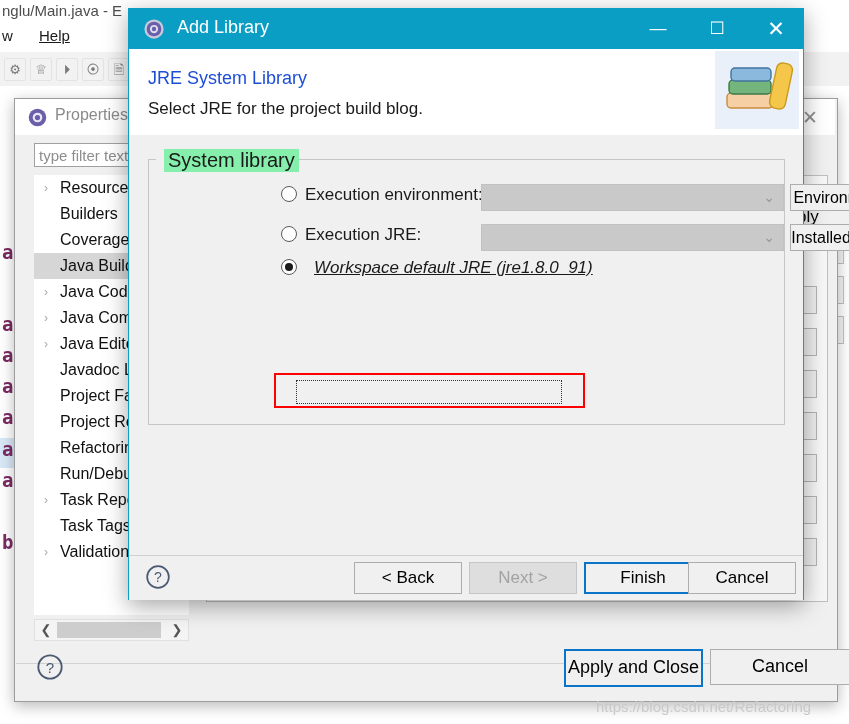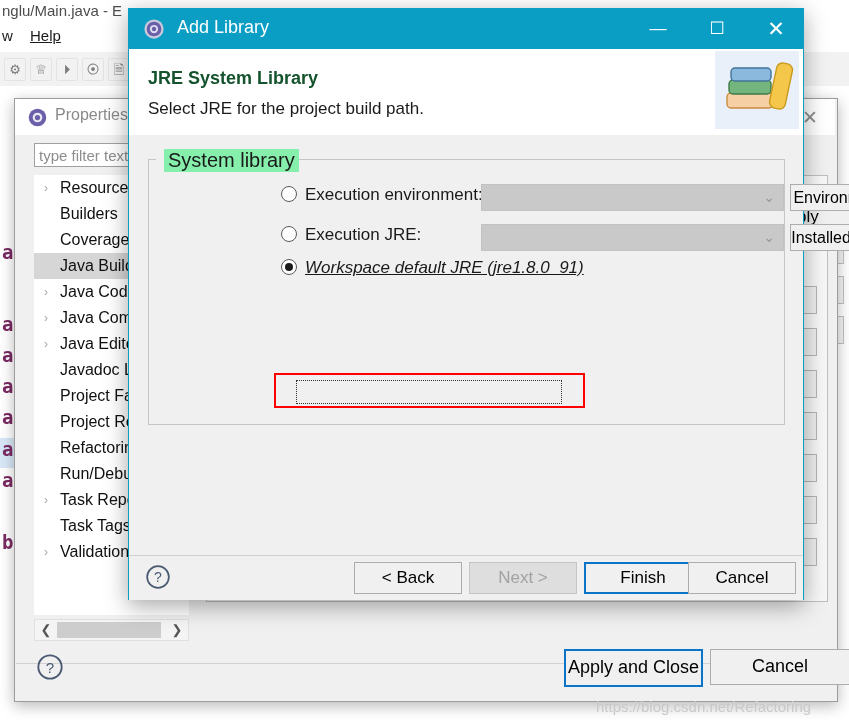--- a/index.html
+++ b/index.html
@@ -60,21 +60,21 @@
   #wiz{position:absolute;left:128px;top:8px;width:676px;height:592px;background:#ffffff;
       box-shadow:0 6px 22px rgba(0,0,0,0.35);border:1px solid #0c9fc2;box-sizing:border-box;}
   #wiz-title{position:absolute;left:0;top:0;width:674px;height:40px;background:#0a9ec4;}
   #wiz-title .wt{position:absolute;left:48px;top:8px;font-size:18px;color:#ffffff;white-space:nowrap;}
   #wiz-gear{position:absolute;left:14px;top:9px;width:22px;height:22px;}
   .wbtn{position:absolute;top:0;height:40px;width:58px;color:#ffffff;text-align:center;line-height:40px;font-size:17px;}
   #wiz-min{left:500px;}
   #wiz-max{left:559px;}
   #wiz-close{left:618px;font-size:21px;}
   #wiz-head{position:absolute;left:0;top:40px;width:674px;height:86px;background:#ffffff;border-bottom:1px solid #cfcfcf;}
-  #wiz-head .h1{position:absolute;left:19px;top:19px;font-size:18px;font-weight:bold;color:#14532d;}
+  #wiz-head .h1{position:absolute;left:19px;top:19px;font-size:18px;font-weight:normal;color:#1d4ed8;}
   #wiz-head .h2{position:absolute;left:19px;top:50px;font-size:17px;color:#1a1a1a;}
   #books{position:absolute;right:4px;top:2px;width:84px;height:78px;}
   #wiz-body{position:absolute;left:0;top:126px;width:674px;height:420px;background:#f0f0f0;}
   #grp{position:absolute;left:19px;top:24px;width:635px;height:265px;border:1px solid #c6c6c6;border-top:none;background:transparent;}
   #grp .gtop-l{position:absolute;left:-1px;top:0;width:8px;height:1px;background:#c6c6c6;}
   #grp .gtop-r{position:absolute;left:108px;top:0;right:-1px;height:1px;background:#c6c6c6;}
   #grp-label{position:absolute;left:35px;top:14px;font-size:20px;color:#1a1a1a;background:#86efac;padding:0 4px;}
   .radio-row{position:absolute;left:0;height:30px;}
   .rdo{position:absolute;left:0;top:6px;width:16px;height:16px;border:1px solid #5a5a5a;border-radius:50%;background:#fff;box-sizing:border-box;}
   .rdo.on::after{content:"";position:absolute;left:3px;top:3px;width:8px;height:8px;border-radius:50%;background:#1a1a1a;}
@@ -88,21 +88,21 @@
   #wiz-sep{position:absolute;left:0;top:546px;width:674px;height:1px;background:#d0d0d0;}
   #wiz-footer{position:absolute;left:0;top:547px;width:674px;height:44px;background:#f0f0f0;}
   #wiz-help{position:absolute;left:16px;top:8px;width:26px;height:26px;}
   .fbtn{position:absolute;top:6px;height:32px;background:#f0f0f0;border:1px solid #adadad;font-size:17px;color:#000;
       text-align:center;line-height:30px;box-sizing:border-box;}
   #f-back{left:225px;width:108px;}
   #f-next{left:340px;width:108px;background:#dedede;color:#a2a2a2;border-color:#c5c5c5;}
   #f-finish{left:455px;width:118px;border:2px solid #0a74c8;line-height:28px;}
   #f-cancel{left:558px;width:108px;left:undefined;}
   #f-cancel{left:559px;width:108px;}
-  .u{text-decoration:underline;}
+  .u{text-decoration:underline;margin-left:9px;}
 
   #watermark{position:absolute;left:596px;top:698px;font-size:15px;color:#c9c9c9;white-space:nowrap;}
   #right-strip{position:absolute;left:812px;top:86px;width:37px;height:560px;background:#ffffff;}
   .rs-box{position:absolute;left:4px;width:26px;height:26px;border:1px solid #c0c0c0;background:#f3f3f3;}
 </style>
 </head>
 <body>
 
 <div id="ide">
   <div id="ide-titlebar">
@@ -206,21 +206,21 @@
       <circle cx="12" cy="12" r="2.4" fill="#6a5fa8"></circle>
     </svg>
     <span class="wt">Add Library</span>
     <span class="wbtn" id="wiz-min">—</span>
     <span class="wbtn" id="wiz-max">☐</span>
     <span class="wbtn" id="wiz-close">✕</span>
   </div>
 
   <div id="wiz-head">
     <div class="h1">JRE System Library</div>
-    <div class="h2">Select JRE for the project build path.</div>
+    <div class="h2">Select JRE for the project build blog.</div>
     <svg id="books" viewBox="0 0 84 78">
       <rect x="0" y="0" width="84" height="78" fill="#e9f0fa"></rect>
       <rect x="12" y="42" width="46" height="15" rx="4" fill="#f6cfa5" stroke="#c98c3c" stroke-width="1.4"></rect>
       <rect x="14" y="29" width="42" height="14" rx="4" fill="#74b57e" stroke="#3d7a48" stroke-width="1.4"></rect>
       <rect x="16" y="17" width="40" height="13" rx="4" fill="#8bb9de" stroke="#41739c" stroke-width="1.4"></rect>
       <rect x="58" y="12" width="16" height="46" rx="6" fill="#f4c64a" stroke="#c99a1e" stroke-width="1.4" transform="rotate(12 66 35)"></rect>
     </svg>
   </div>
 
   <div id="wiz-body">

